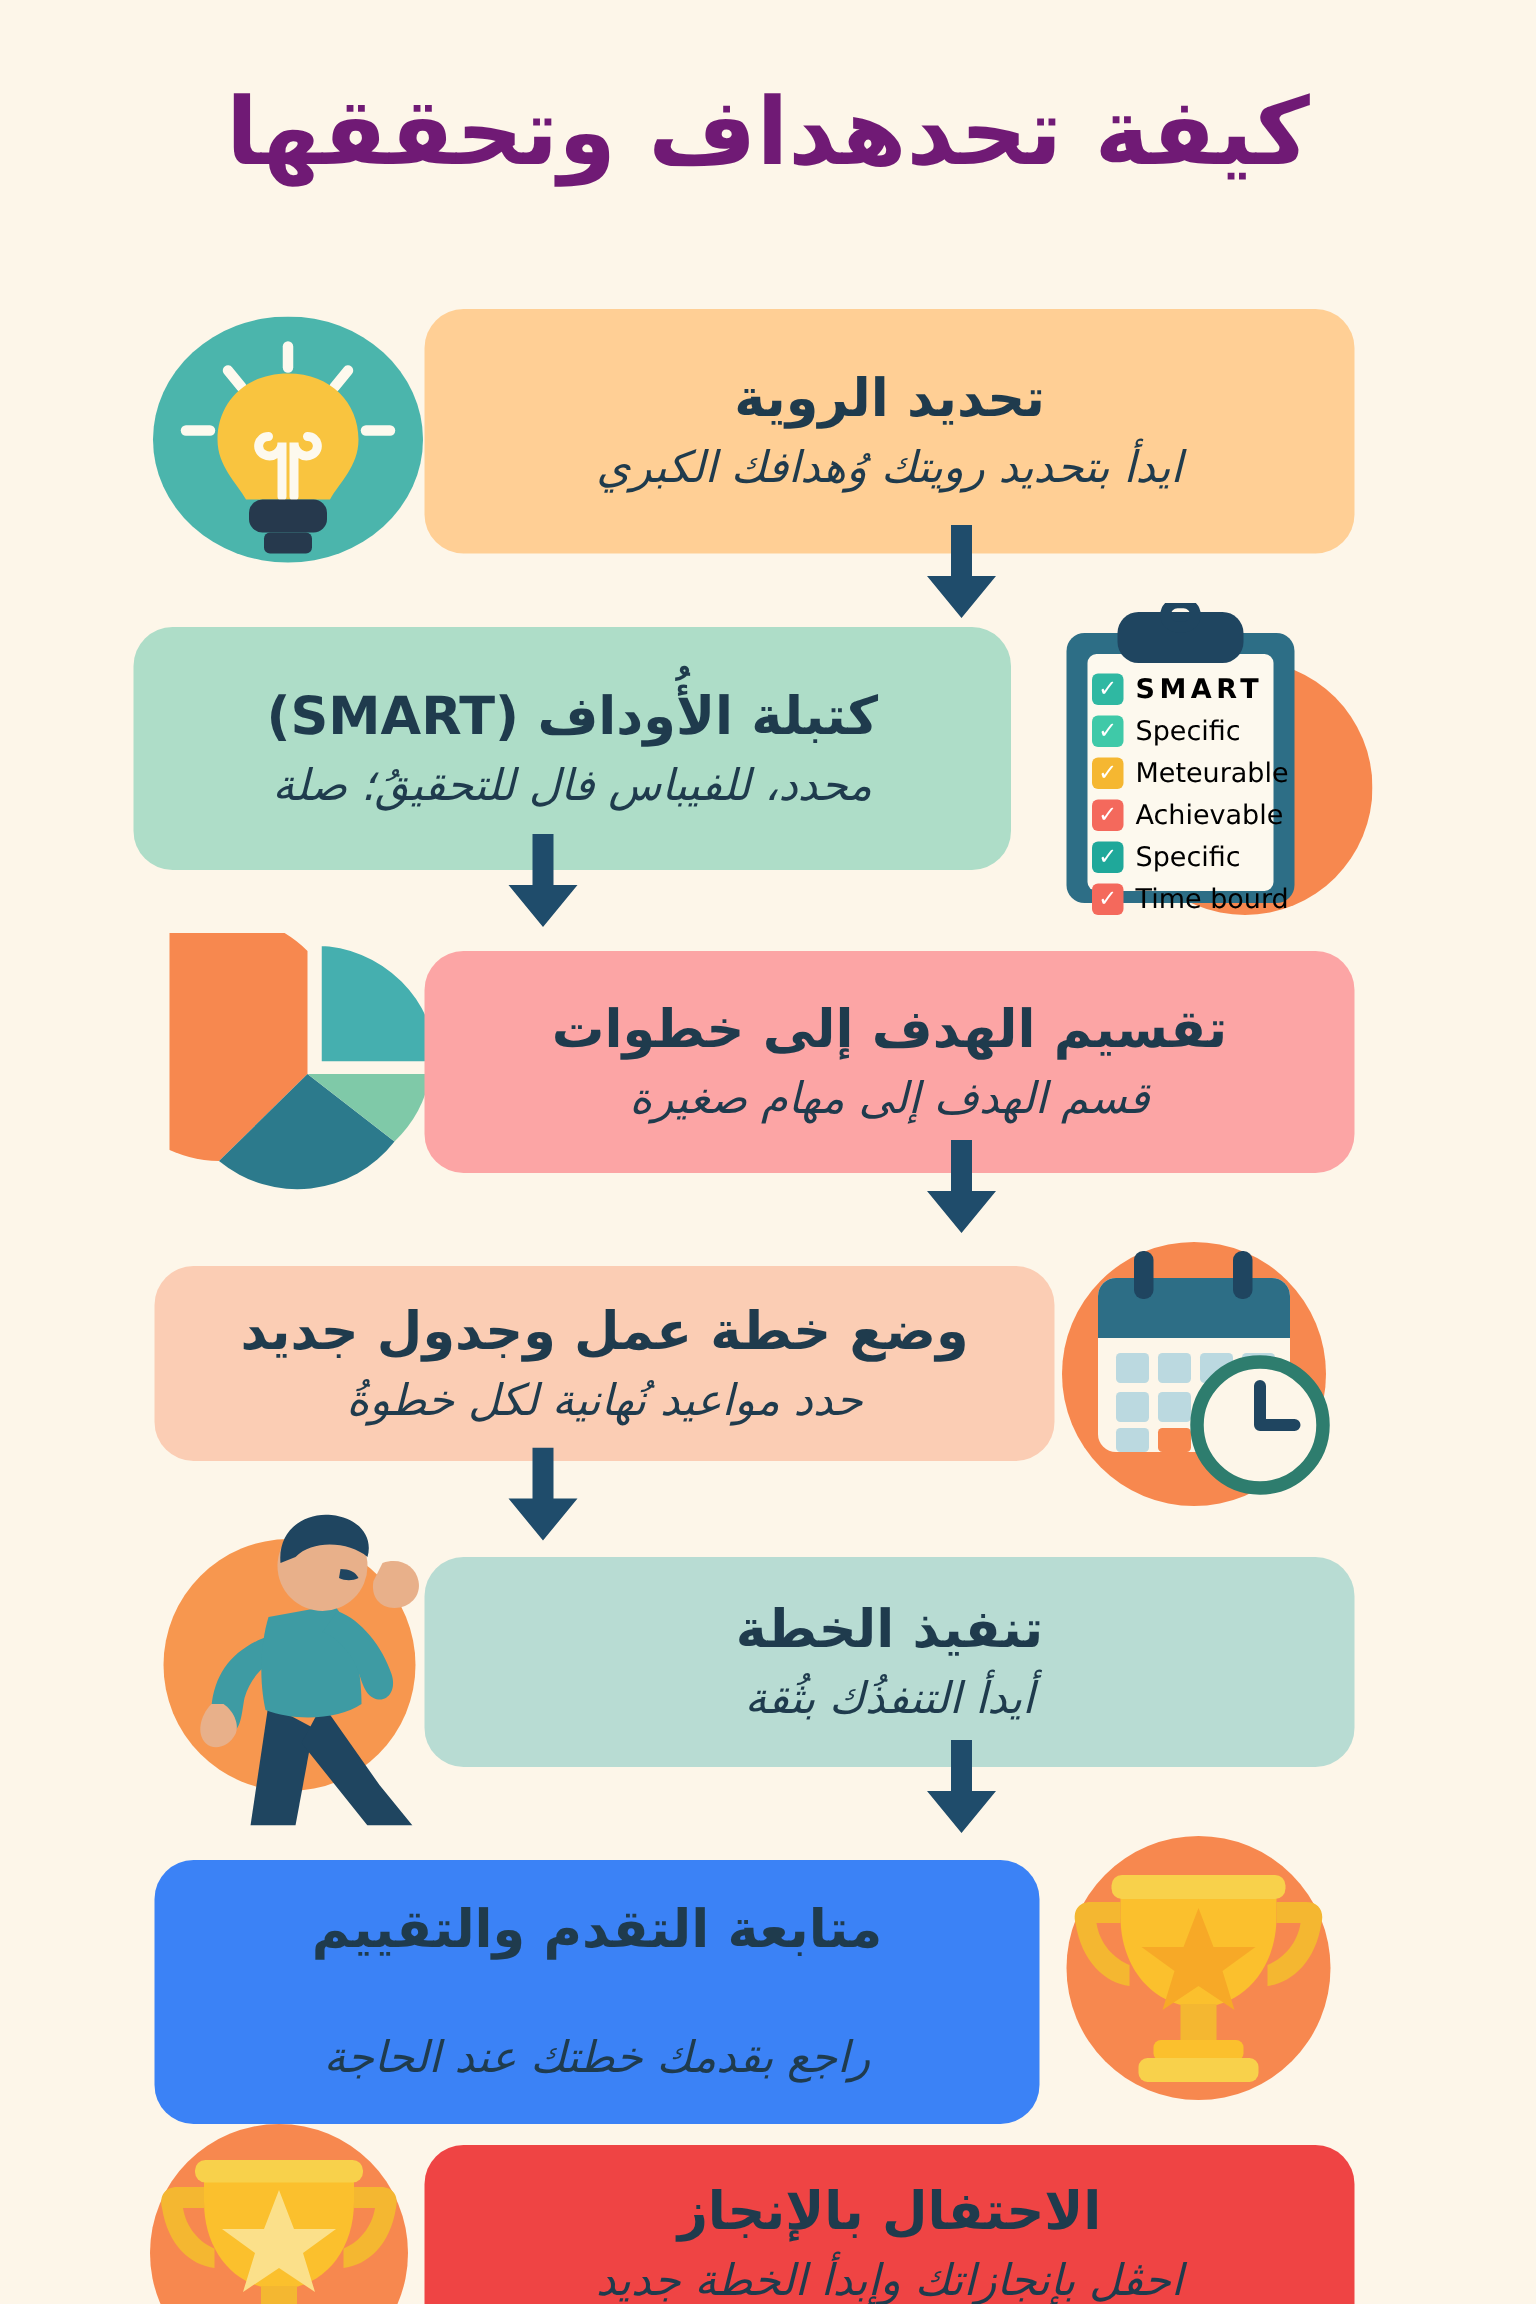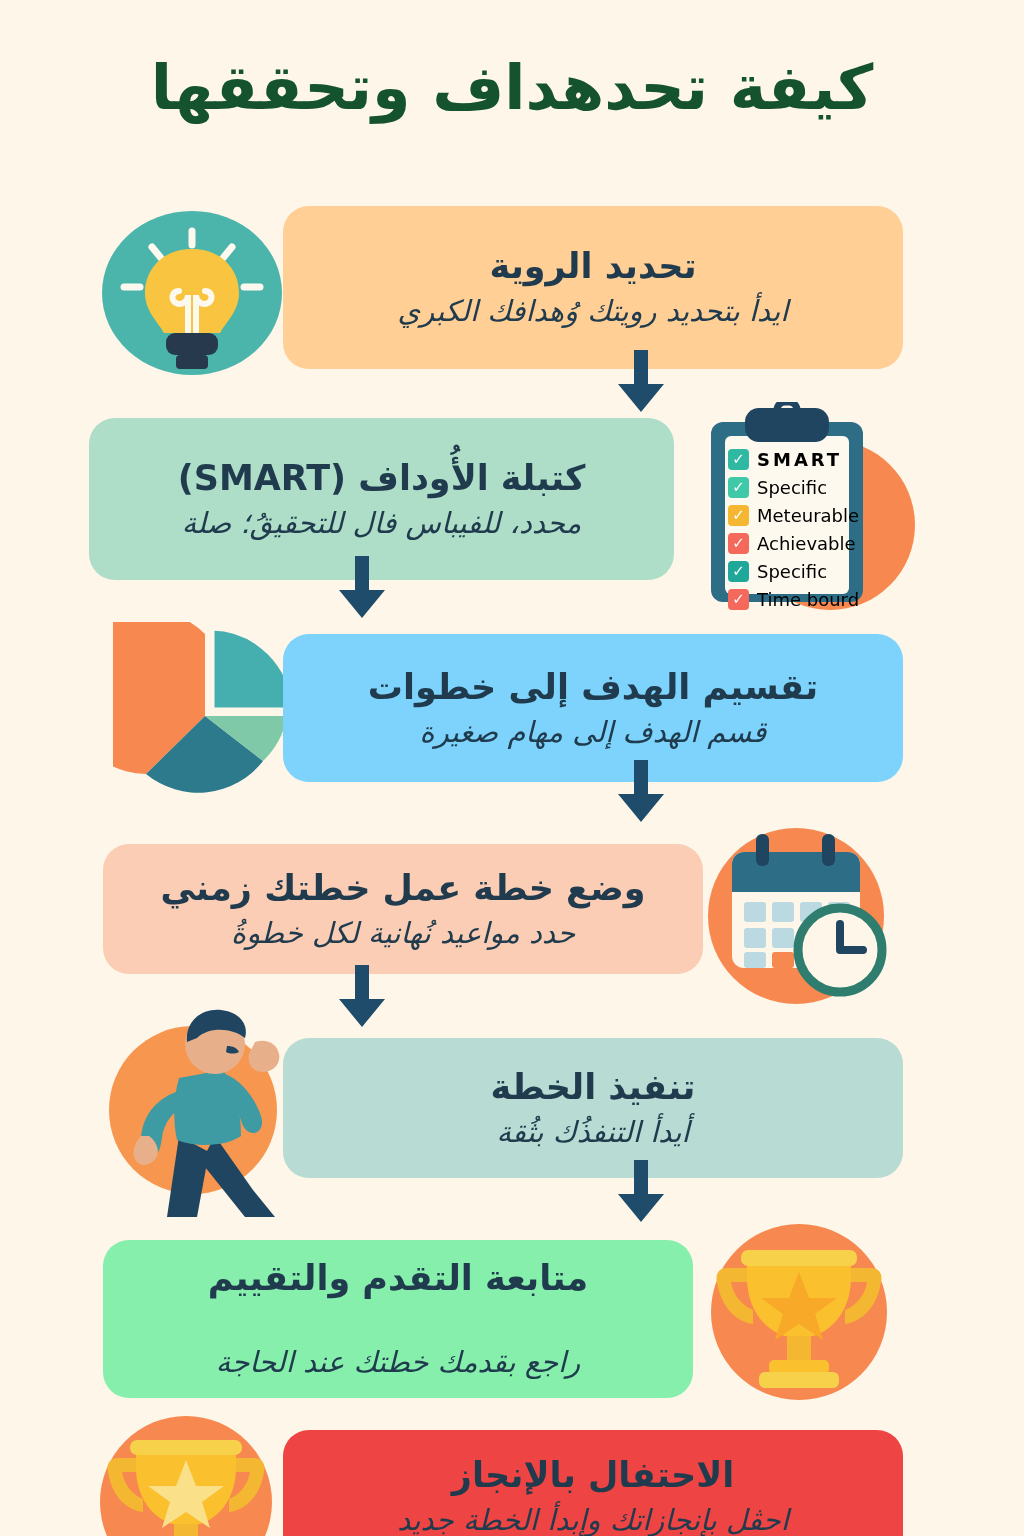--- a/index.html
+++ b/index.html
@@ -24,21 +24,21 @@
   
   .title {
     position: absolute;
     top: 52px;
     left: 0;
     width: 1024px;
     text-align: center;
     direction: rtl;
     font-size: 62px;
     font-weight: bold;
-    color: #14532d;
+    color: #701a75;
     letter-spacing: -1px;
     line-height: 1.15;
   }
 
   
   .step {
     position: absolute;
     left: 0;
     width: 1024px;
     height: 170px;
@@ -224,35 +224,35 @@
 
         <path d="M92 94 L92 12 A82 82 0 1 0 33 152 Z" fill="#F7884F"></path>
 
         <path d="M92 94 L33 152 A82 82 0 0 0 150 139 Z" fill="#2C7A8C"></path>
 
         <path d="M92 94 L150 139 A82 82 0 0 0 174 94 Z" fill="#7FC9A8"></path>
 
         <path d="M99 88 L99 6 A84 84 0 0 1 181 88 Z" fill="#45AFAF" stroke="#FDF6E9" stroke-width="5" stroke-linejoin="round"></path>
       </svg>
     </div>
-    <div class="card" style="left:283px; top:0px; width:620px; height:148px; background:#7dd3fc;text-align:right;">
+    <div class="card" style="left:283px; top:0px; width:620px; height:148px; background:#fca5a5;text-align:right;">
       <div class="card-title">تقسيم الهدف إلى خطوات</div>
       <div class="card-desc">قسم الهدف إلى مهام صغيرة</div>
     </div>
   </div>
 
   <div class="arrow" style="left:614px; top:760px;">
     <svg width="54" height="66" viewBox="0 0 54 66">
       <path d="M20 0 H34 V34 H50 L27 62 L4 34 H20 Z" fill="#1F4C6B"></path>
     </svg>
   </div>
 
   <div class="step" style="top:818px;">
     <div class="card" style="left:103px; top:0px; width:600px; height:130px; background:#FBCDB4;">
-      <div class="card-title">وضع خطة عمل خطتك زمني</div>
+      <div class="card-title">وضع خطة عمل وجدول جديد</div>
       <div class="card-desc">حدد مواعيد نُهانية لكل خطوةُ</div>
     </div>
     <div class="icon-wrap" style="left:700px; top:-20px; width:195px; height:185px;">
       <svg width="195" height="185" viewBox="0 0 195 185">
         <circle cx="96" cy="92" r="88" fill="#F7884F"></circle>
         <rect x="32" y="28" width="128" height="116" rx="12" fill="#FDF6E9"></rect>
         <path d="M32 40 a12 12 0 0 1 12 -12 h104 a12 12 0 0 1 12 12 v28 H32 Z" fill="#2D6E86"></path>
         <rect x="56" y="10" width="13" height="32" rx="6" fill="#1F4560"></rect>
         <rect x="122" y="10" width="13" height="32" rx="6" fill="#1F4560"></rect>
         <g fill="#BBD9E0">
@@ -306,21 +306,21 @@
     </div>
   </div>
 
   <div class="arrow" style="left:614px; top:1160px;">
     <svg width="54" height="66" viewBox="0 0 54 66">
       <path d="M20 0 H34 V34 H50 L27 62 L4 34 H20 Z" fill="#1F4C6B"></path>
     </svg>
   </div>
 
   <div class="step" style="top:1214px;">
-    <div class="card" style="left:103px; top:0px; width:590px; height:158px; background:#86efac;gap:39px;">
+    <div class="card" style="left:103px; top:0px; width:590px; height:176px; background:#3b82f6;gap:39px;">
       <div class="card-title">متابعة التقدم والتقييم</div>
       <div class="card-desc">راجع بقدمك خطتك عند الحاجة</div>
     </div>
     <div class="icon-wrap" style="left:707px; top:-16px; width:185px; height:180px;">
       <svg width="185" height="180" viewBox="0 0 185 180">
         <circle cx="92" cy="88" r="88" fill="#F7884F"></circle>
         <path d="M40 36 h104 v18 c0 34 -22 60 -52 60 c-30 0 -52 -26 -52 -60 Z" fill="#FBC02D"></path>
         <rect x="34" y="26" width="116" height="16" rx="7" fill="#F8D14B"></rect>
         <path d="M40 44 H20 c-8 0 -12 6 -10 14 c4 26 20 40 36 42 v-14 c-10 -4 -20 -14 -22 -28 h16 Z" fill="#F4B731"></path>
         <path d="M144 44 h20 c8 0 12 6 10 14 c-4 26 -20 40 -36 42 v-14 c10 -4 20 -14 22 -28 h-16 Z" fill="#F4B731"></path>

